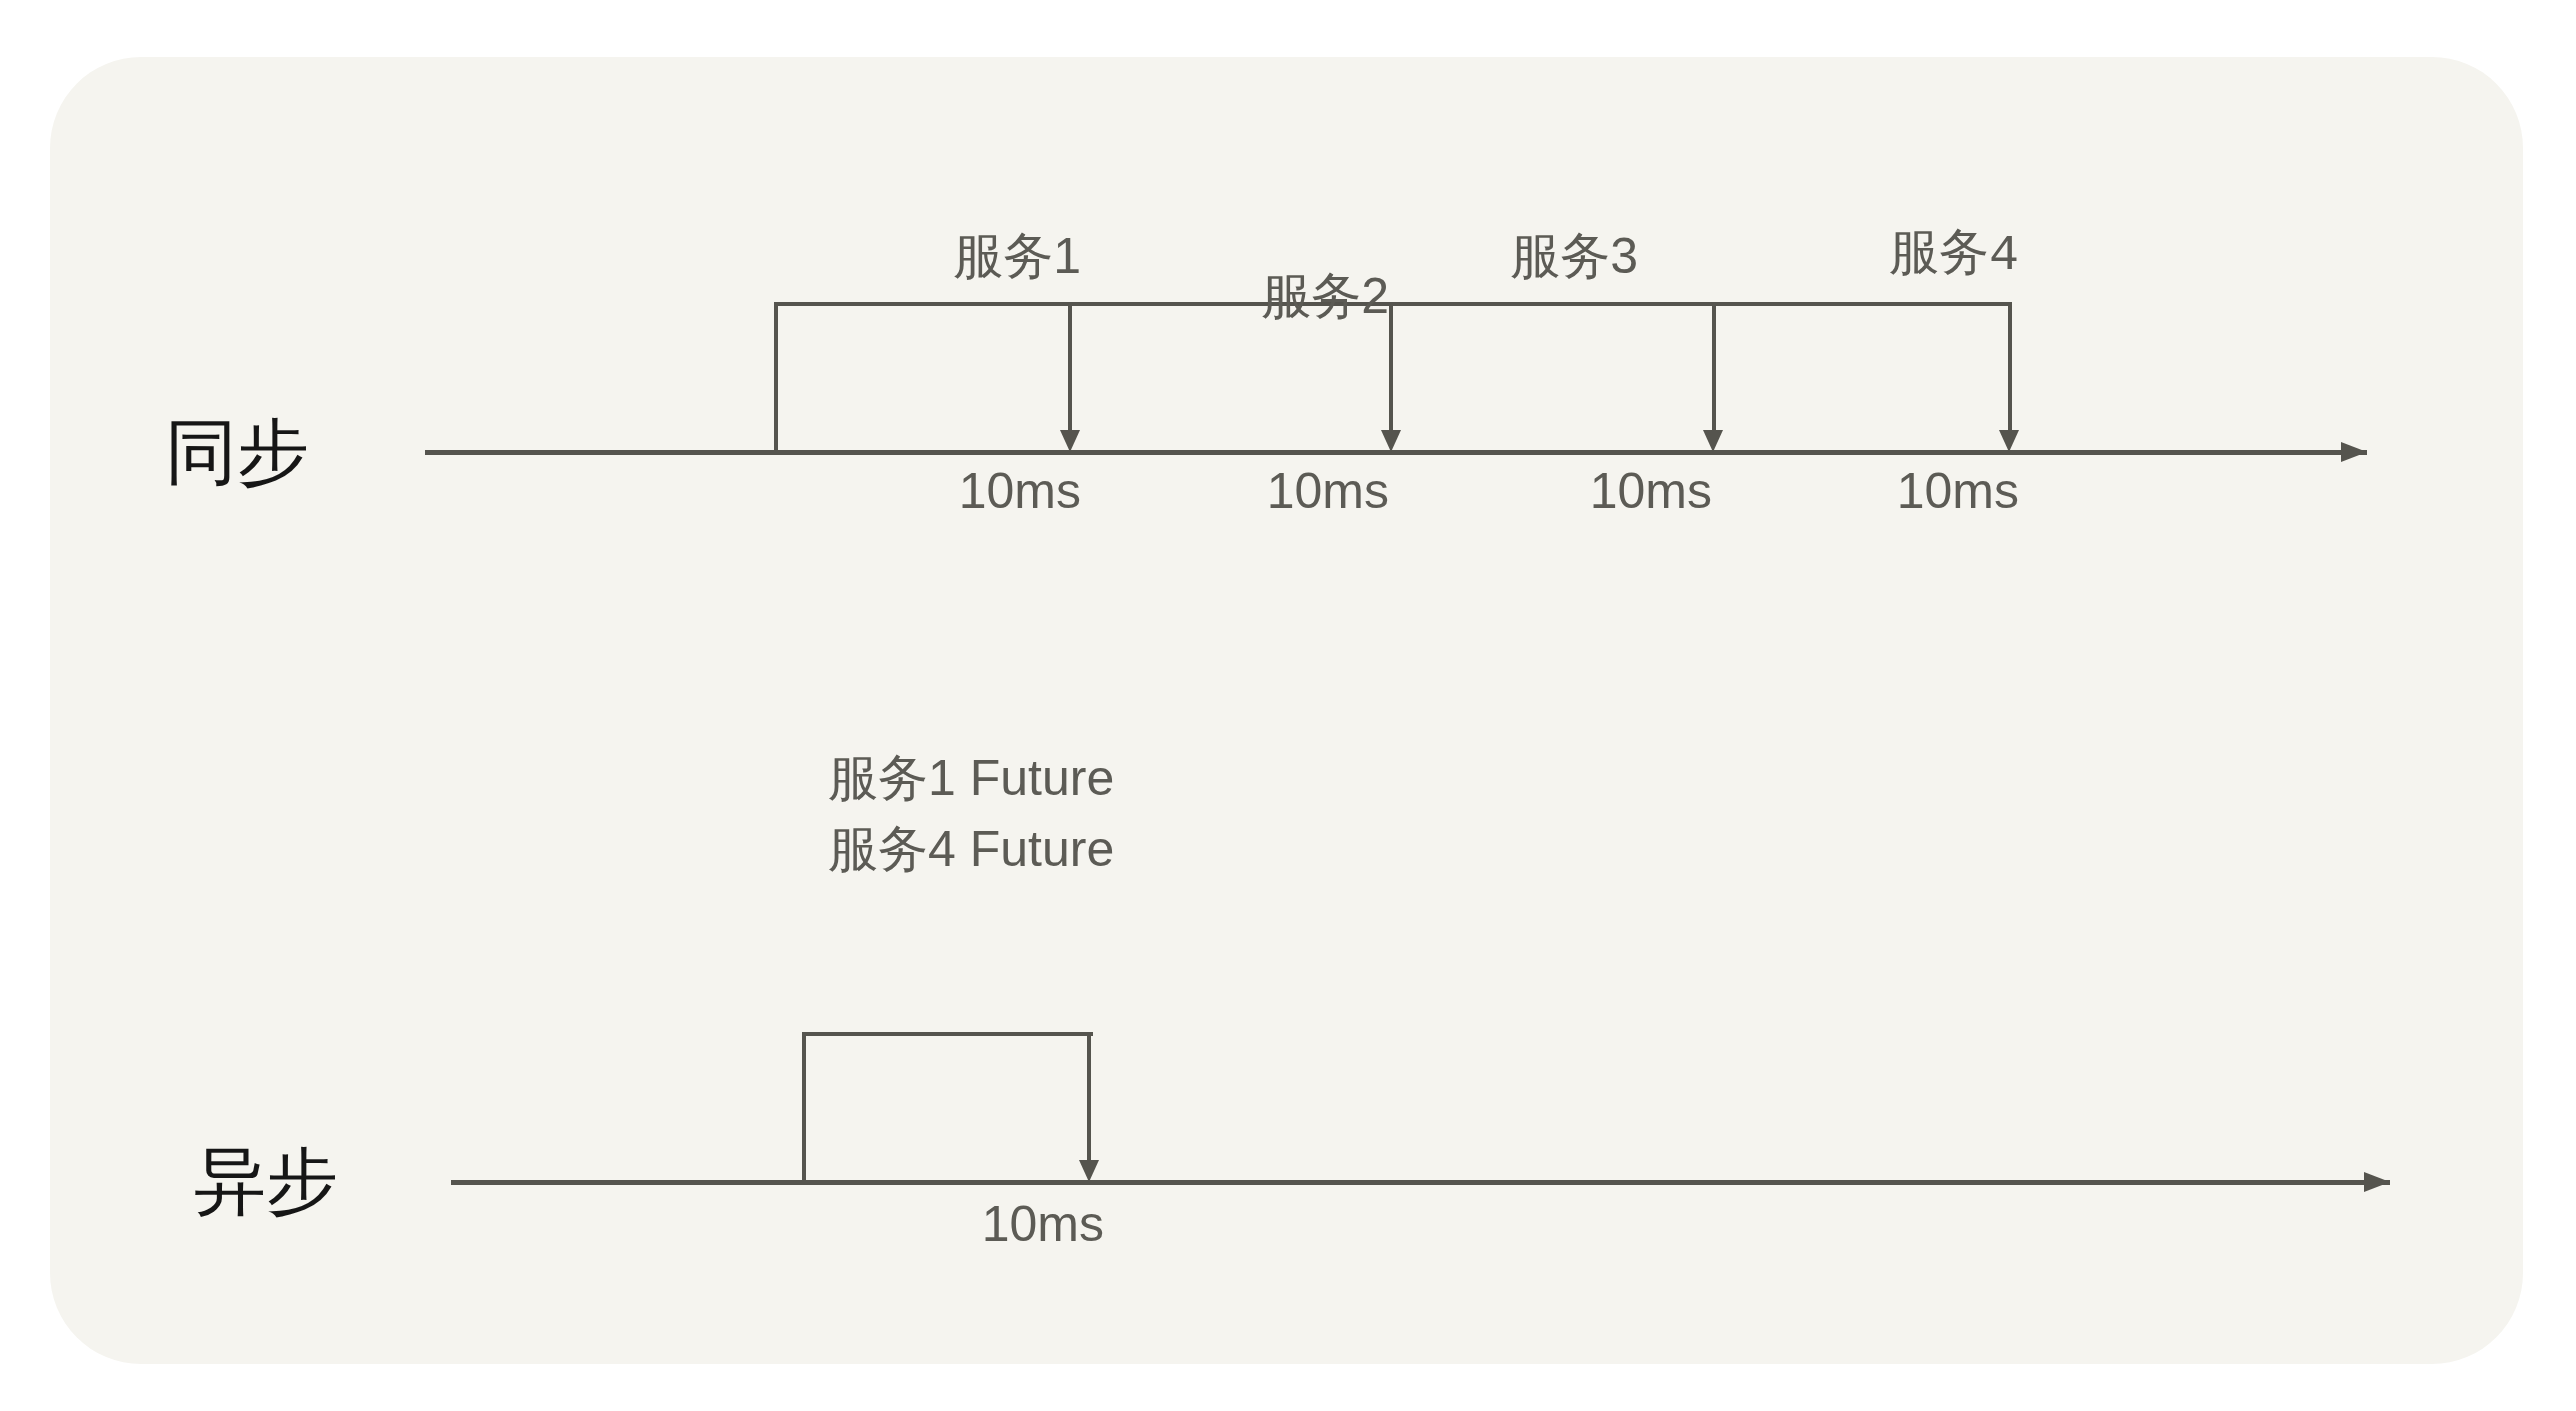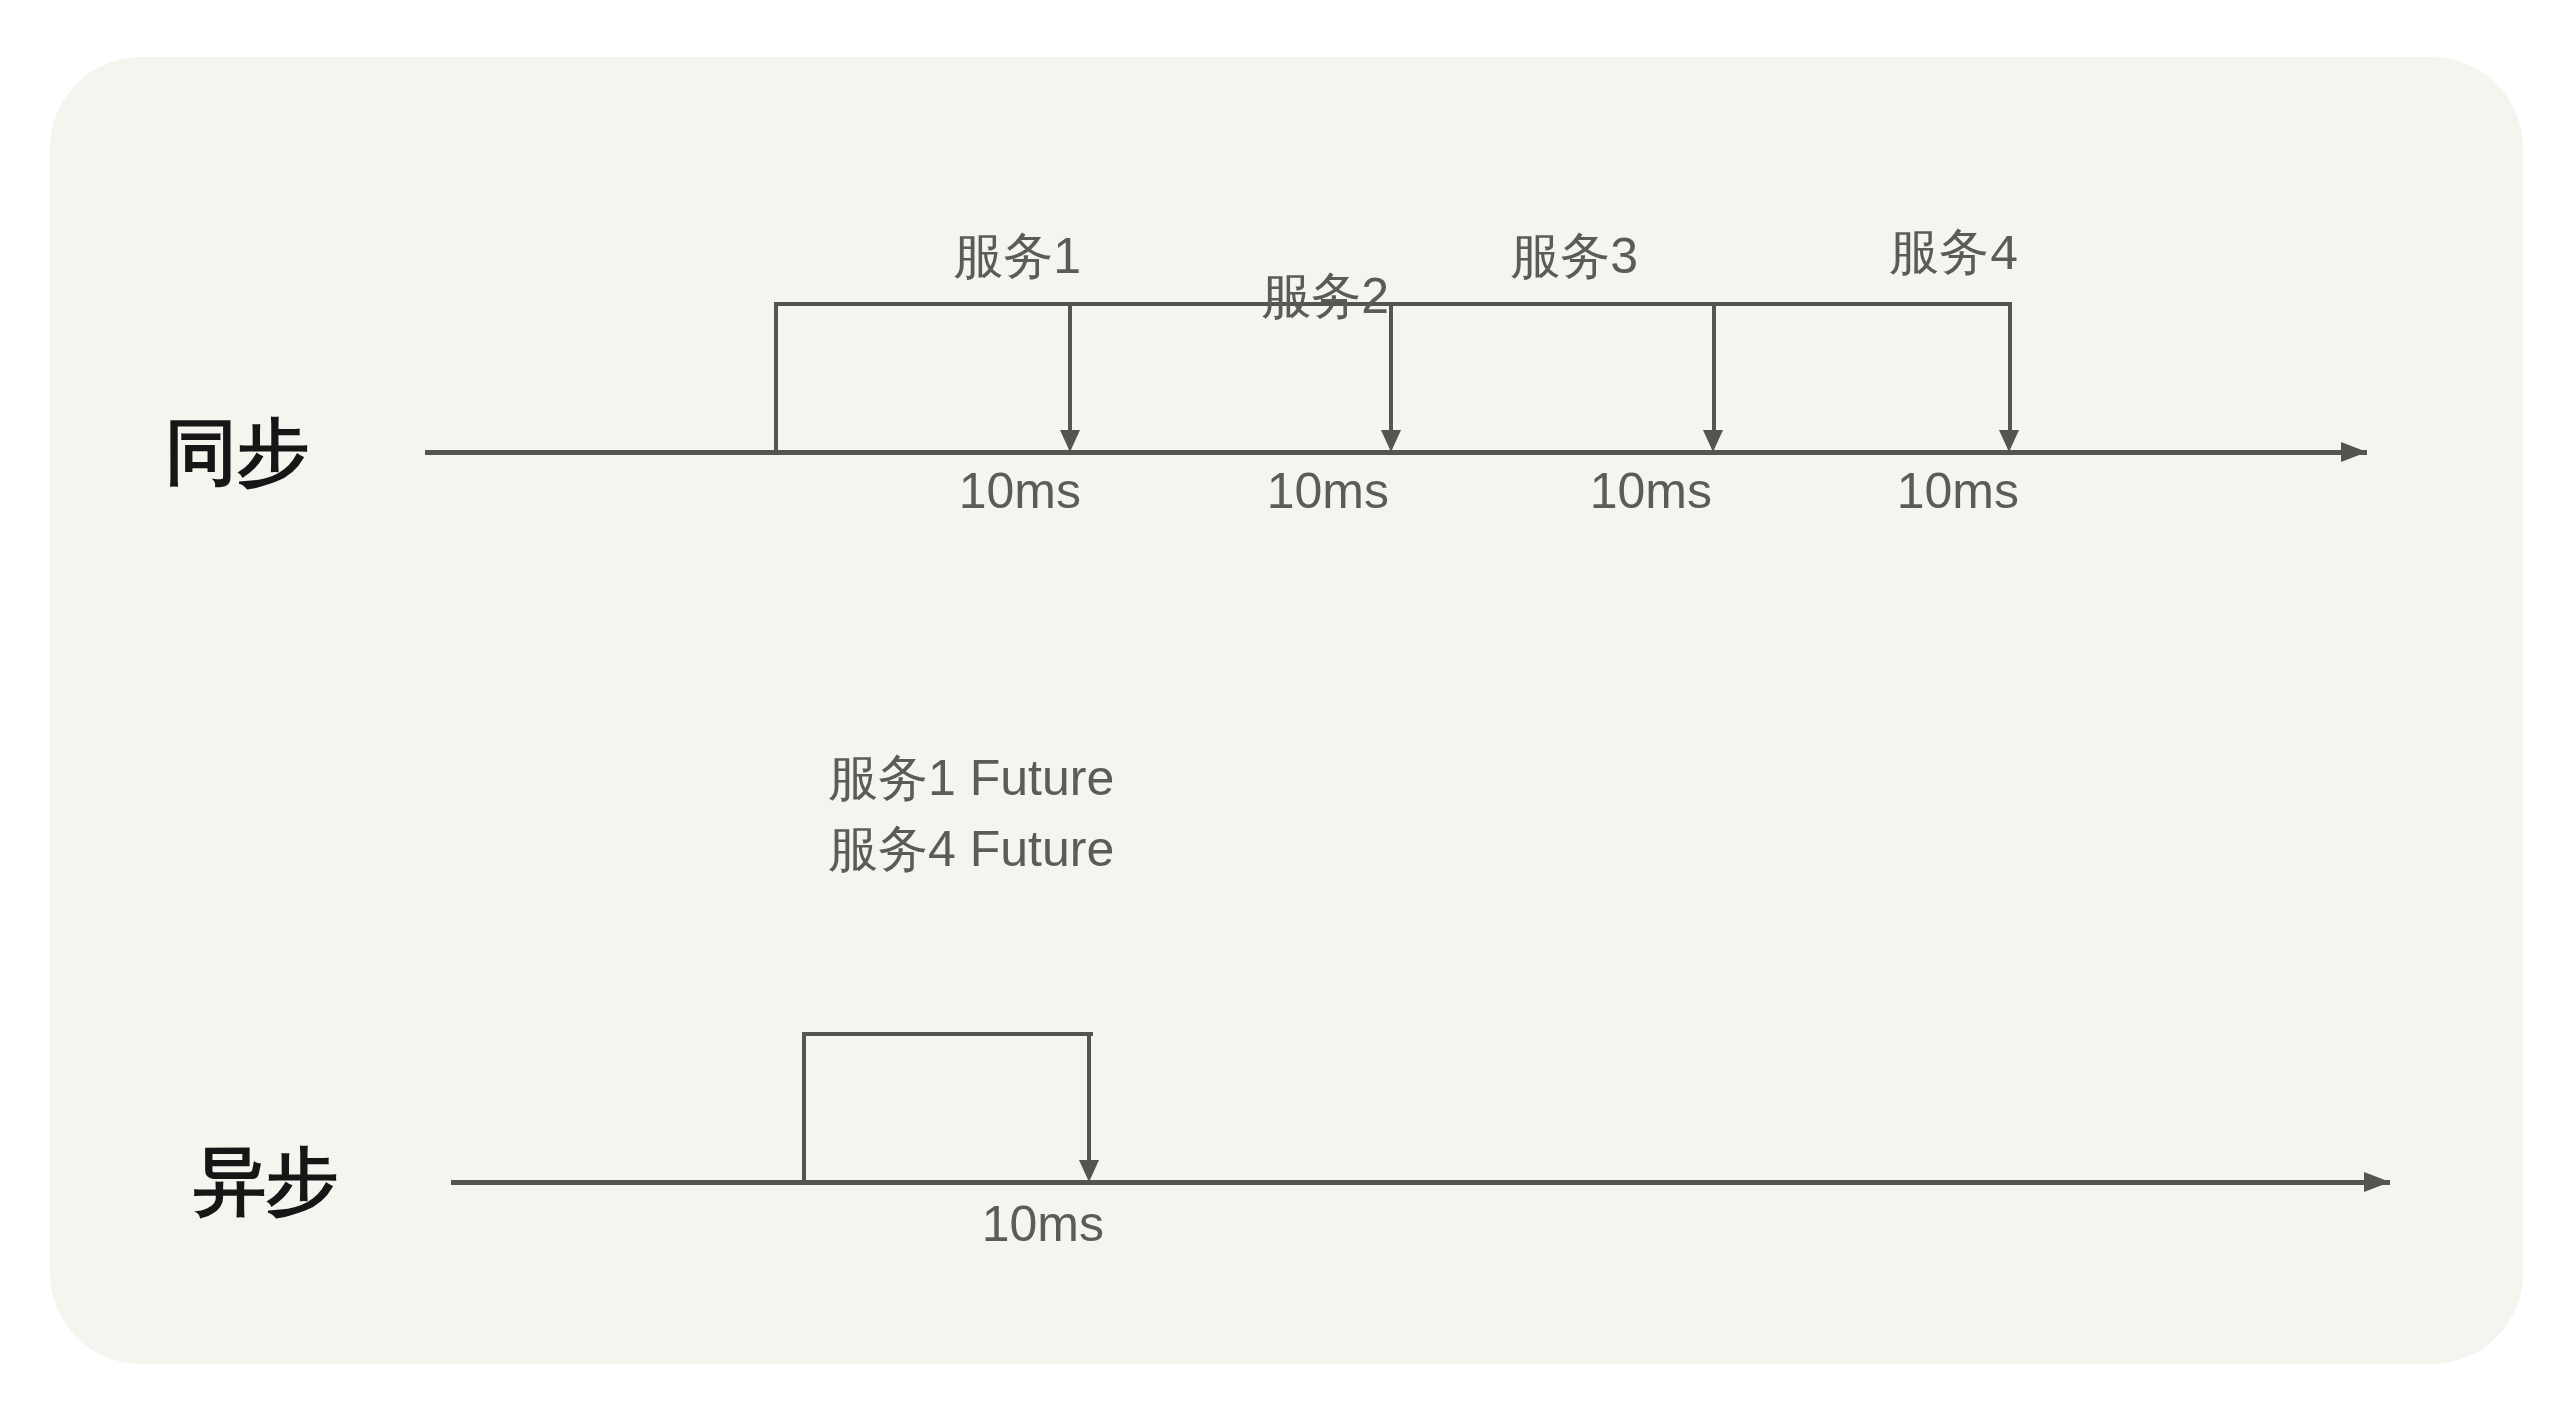--- a/index.html
+++ b/index.html
@@ -43,21 +43,21 @@
   .arrow-down {
     width: 0; height: 0;
     border-left: 10.6px solid transparent;
     border-right: 10.6px solid transparent;
     border-top: 22.6px solid #55544e;
   }
 
   
   .row-label {
     font-size: 72px;
-    font-weight: bold;
+    font-weight: normal;
     color: #161616;
     line-height: 1;
     white-space: nowrap;
   }
   .svc-label, .dur-label {
     font-size: 50px;
     color: #5c5b55;
     line-height: 1;
     white-space: nowrap;
     text-align: right;

